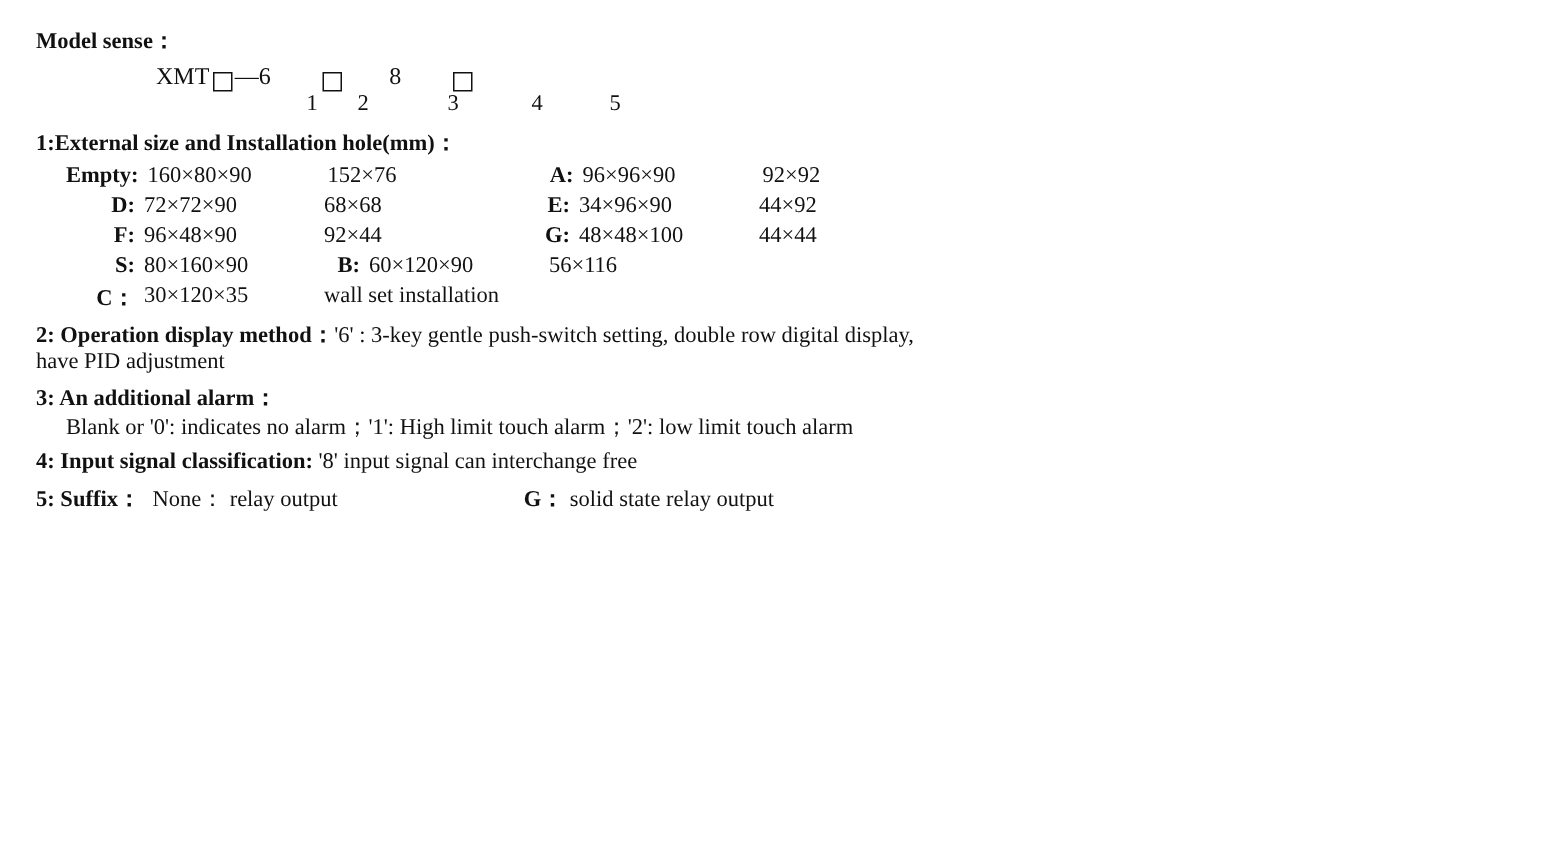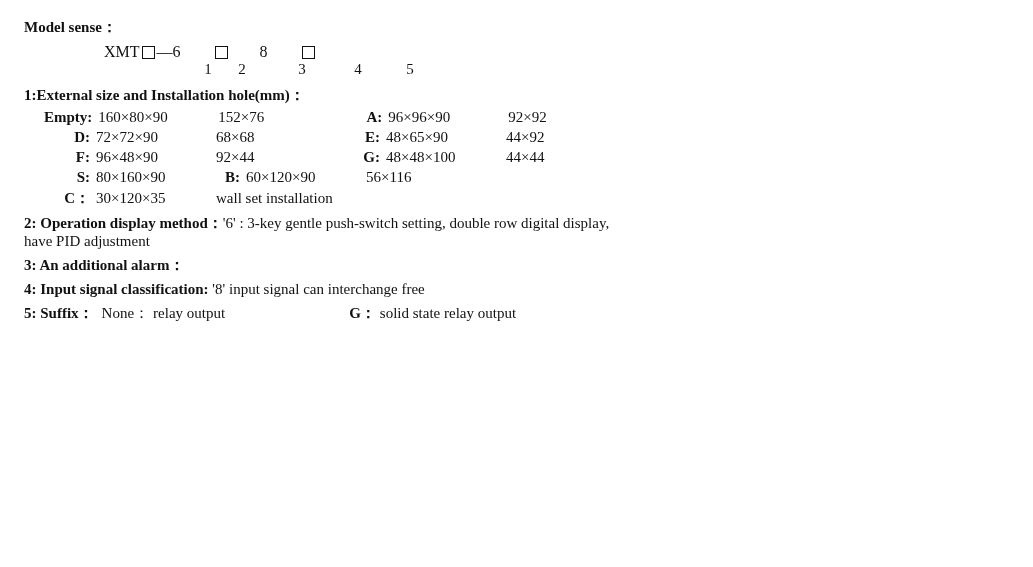--- a/index.html
+++ b/index.html
@@ -15,21 +15,21 @@
     .section-title {
       font-weight: bold;
       margin-bottom: 6px;
     }
     .sub-section-title {
       font-weight: bold;
       margin-bottom: 4px;
     }
     .size-row {
       display: flex;
-      align-items: center;
+      align-items: flex-start;
       margin-bottom: 3px;
       padding-left: 20px;
       font-family: Liberation Serif, serif;
     }
     .size-label {
       font-weight: bold;
       min-width: 52px;
       text-align: right;
       padding-right: 6px;
     }
@@ -56,21 +56,21 @@
     }
     .section-block {
       margin-bottom: 6px;
     }
     .indent {
       margin-left: 20px;
     }
     .bold { font-weight: bold; }
     .model-xmt {
       display: flex;
-      align-items: center;
+      align-items: flex-end;
       gap: 0px;
       font-size: 16px;
       margin-left: 80px;
     }
     .model-numbers-row {
       display: flex;
       align-items: center;
       margin-left: 80px;
       margin-bottom: 8px;
     }
@@ -120,21 +120,21 @@
       <span class="size-label2 bold">A:</span>
       <span class="size-val2">96×96×90</span>
       <span class="size-hole2">92×92</span>
     </div>
 
     <div class="size-row">
       <span class="size-label bold">D:</span>
       <span class="size-val">72×72×90</span>
       <span class="size-hole">68×68</span>
       <span class="size-label2 bold">E:</span>
-      <span class="size-val2">48×65×90</span>
+      <span class="size-val2">34×96×90</span>
       <span class="size-hole2">44×92</span>
     </div>
 
     <div class="size-row">
       <span class="size-label bold">F:</span>
       <span class="size-val">96×48×90</span>
       <span class="size-hole">92×44</span>
       <span class="size-label2 bold">G:</span>
       <span class="size-val2">48×48×100</span>
       <span class="size-hole2">44×44</span>
@@ -156,20 +156,21 @@
   </div>
 </div>
 
 <div class="section-block op-section">
   <span class="bold">2: Operation display method：</span><span>'6' : 3-key gentle push-switch setting, double row digital display,</span>
   <div style="text-align:left;">have PID adjustment</div>
 </div>
 
 <div class="section-block">
   <div class="bold">3: An additional alarm：</div>
+  <div class="indent">Blank or '0': indicates no alarm；'1': High limit touch alarm；'2': low limit touch alarm</div>
 </div>
 
 <div class="section-block">
   <span class="bold">4: Input signal classification:</span>
   <span>'8'  input signal can interchange free</span>
 </div>
 
 <div class="section-block" style="display:flex; align-items:baseline; gap:4px;">
   <span class="bold">5: Suffix：</span>
   <span style="margin-left:4px;">None：</span>

